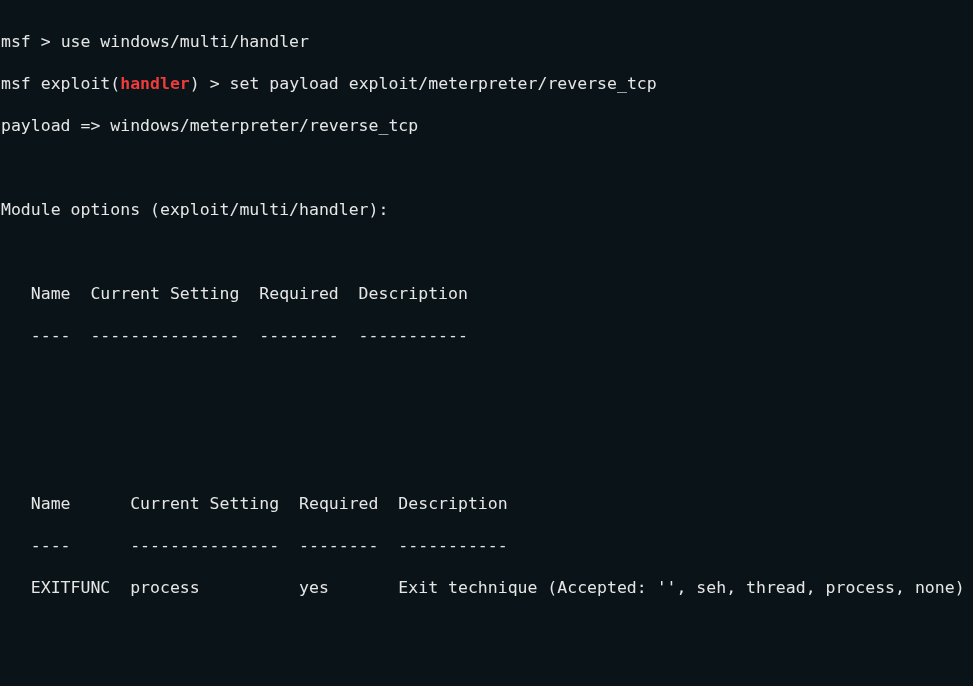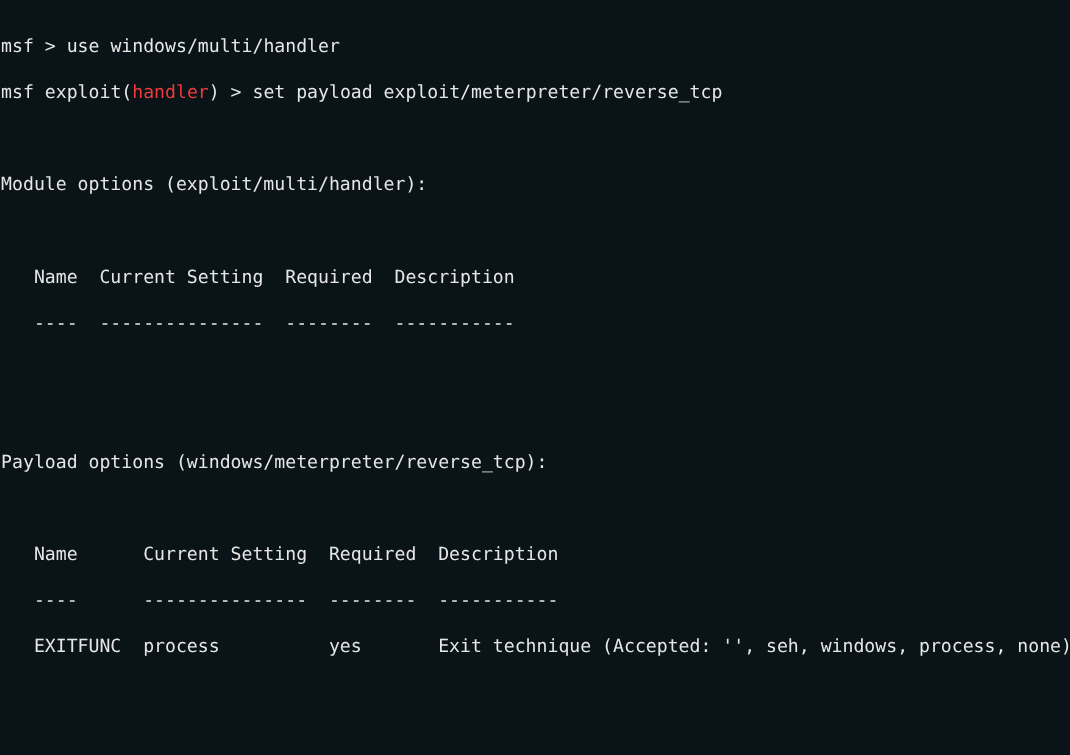--- a/index.html
+++ b/index.html
@@ -12,40 +12,40 @@
   }
   #term {
     font-family: "DejaVu Sans Mono", "Liberation Mono", Menlo, Consolas, monospace;
     font-size: 16.5px;
     line-height: 21px;
     color: #e6e6e6;
     white-space: pre;
     padding: 10px 0 0 1px;
   }
   .msf { }
-  .hl  { color: #ef3b3b; font-weight: normal; }
+  .hl  { color: #ef3b3b; font-weight: bold; }
 </style>
 </head>
 <body>
 
 <div id="term">
 <div><span class="msf">msf</span><span> &gt; </span><span>use windows/multi/handler</span></div>
 <div><span class="msf">msf</span> <span>exploit(</span><span class="hl">handler</span><span>)</span><span> &gt; </span><span>set payload exploit/meterpreter/reverse_tcp</span></div>
+<div>payload =&gt; windows/meterpreter/reverse_tcp</div>
 <div> </div>
 <div>Module options (exploit/multi/handler):</div>
 <div> </div>
 <div>   Name  Current Setting  Required  Description</div>
 <div>   ----  ---------------  --------  -----------</div>
 <div> </div>
 <div> </div>
-<div>Payload options (windows/meterpreter/reverse_tcp):</div>
 <div> </div>
 <div>   Name      Current Setting  Required  Description</div>
 <div>   ----      ---------------  --------  -----------</div>
-<div>   EXITFUNC  process          yes       Exit technique (Accepted: '', seh, windows, process, none)</div>
+<div>   EXITFUNC  process          yes       Exit technique (Accepted: '', seh, thread, process, none)</div>
 
 
 
 
 
 
 
 
 
 

